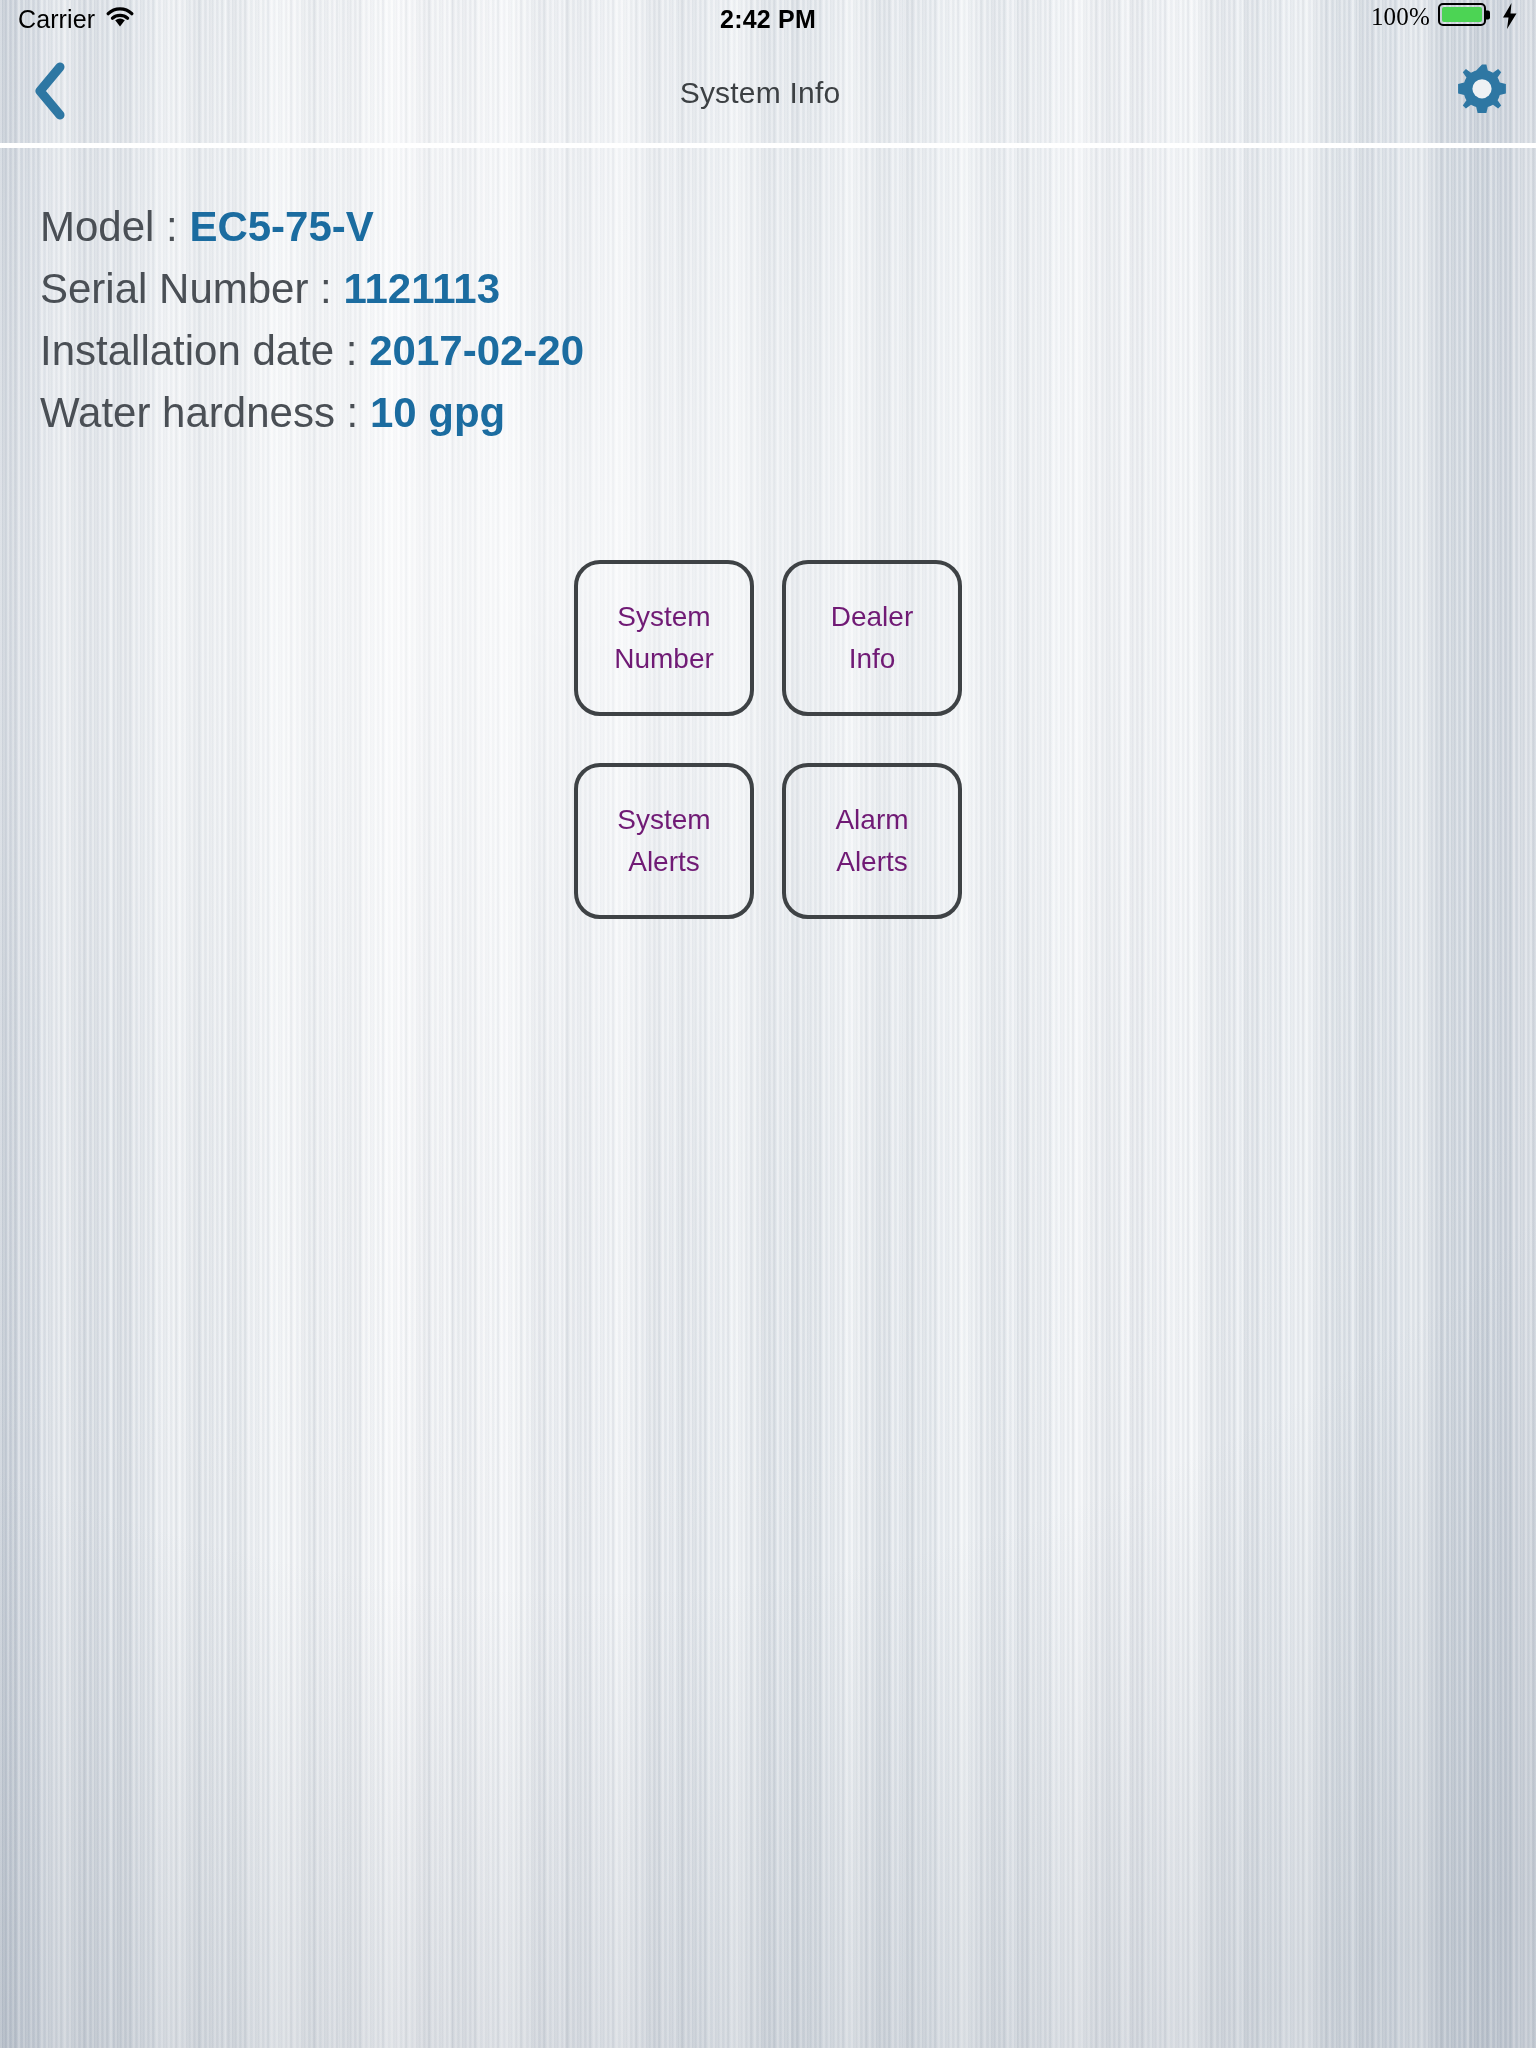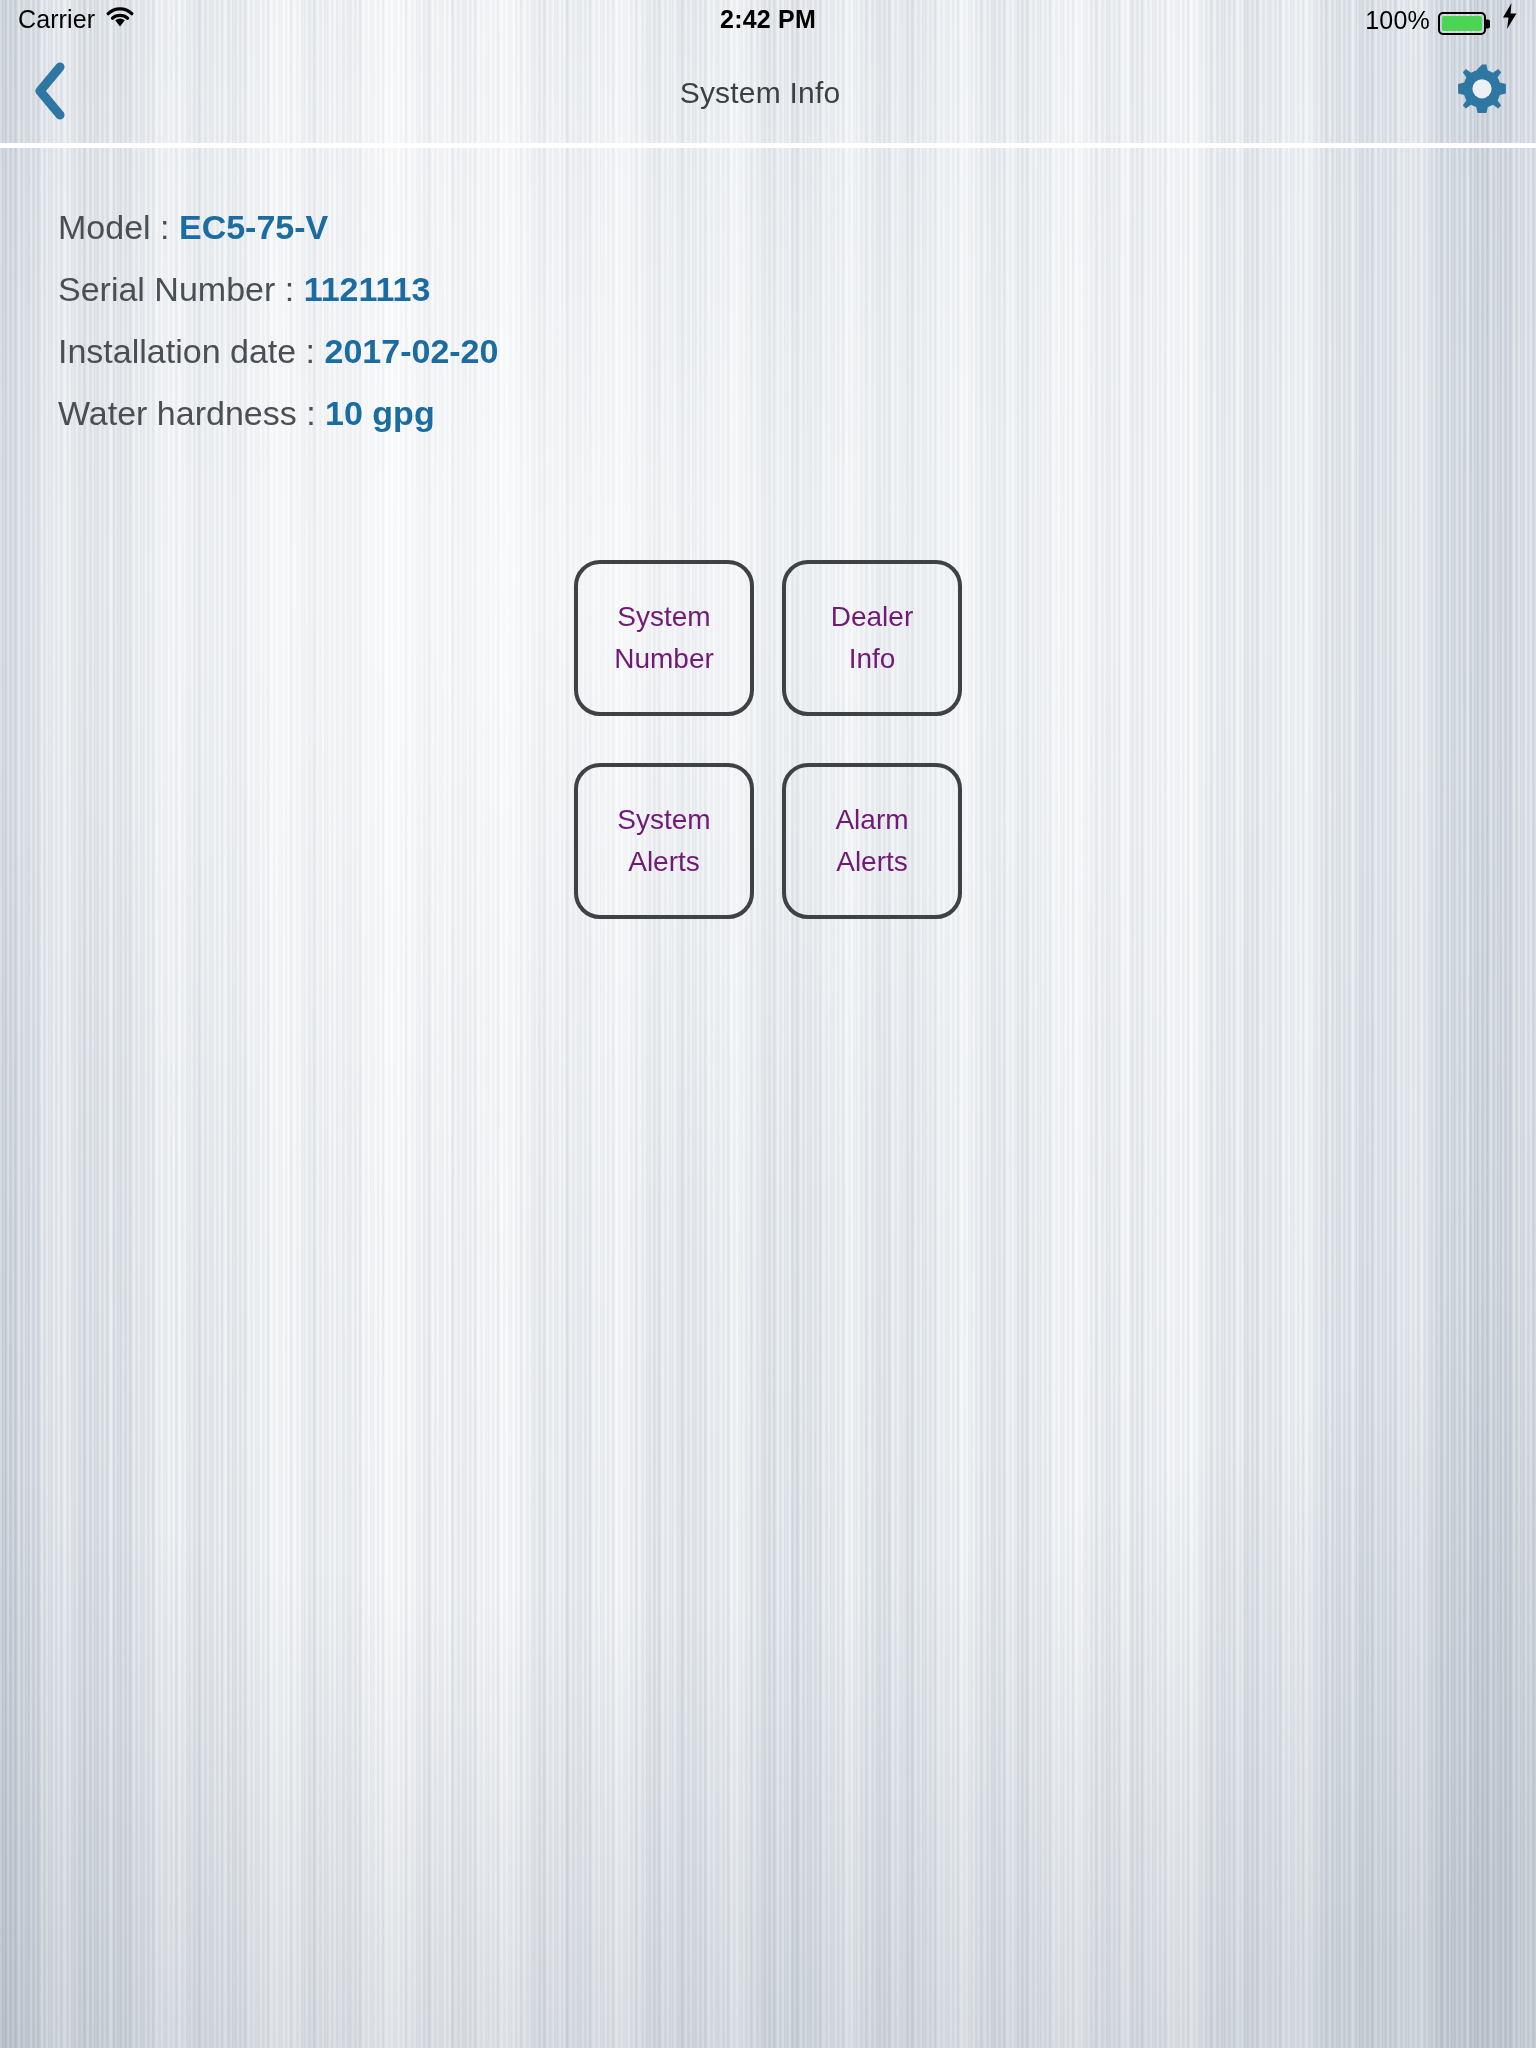--- a/index.html
+++ b/index.html
@@ -78,22 +78,22 @@
     top: 0; left: 0; right: 0;
     height: 38px;
     display: flex;
     align-items: center;
     padding: 0 18px;
     font-size: 25px;
     color: #000;
   }
   .sb-left { display: flex; align-items: center; gap: 10px; flex: 1; }
   .sb-center { display: flex; justify-content: center; flex: 0 0 auto; }
-  .sb-right { display: flex; align-items: flex-end; justify-content: flex-end;
-              gap: 8px; flex: 1; }
+  .sb-right { display: flex; align-items: flex-start; justify-content: flex-end;
+              gap: 8px; flex: 1; font-family: Liberation Serif, serif; }
   .sb-time { font-weight: bold; font-size: 25px; letter-spacing: 0.2px; }
   .sb-carrier { font-size: 25px; letter-spacing: 0.1px; }
   .sb-batt-pct { font-size: 25px; letter-spacing: 0.2px; }
 
   .wifi-icon { display: block; }
   .batt {
     width: 48px; height: 23px;
     border: 2px solid #000;
     border-radius: 5px;
     position: relative;
@@ -152,25 +152,24 @@
     cursor: pointer;
   }
 
   
   .info-list {
     position: absolute;
     top: 196px;
     left: 40px;
   }
   .info-row {
-    font-size: 34px;
+    font-size: 42px;
     color: #4a4f55;
     line-height: 62px;
     white-space: nowrap;
-    padding-left: 18px;
   }
   .info-val {
     color: #1B6CA0;
     font-weight: bold;
   }
 
   
   .btn-grid {
     position: absolute;
     left: 574px;

